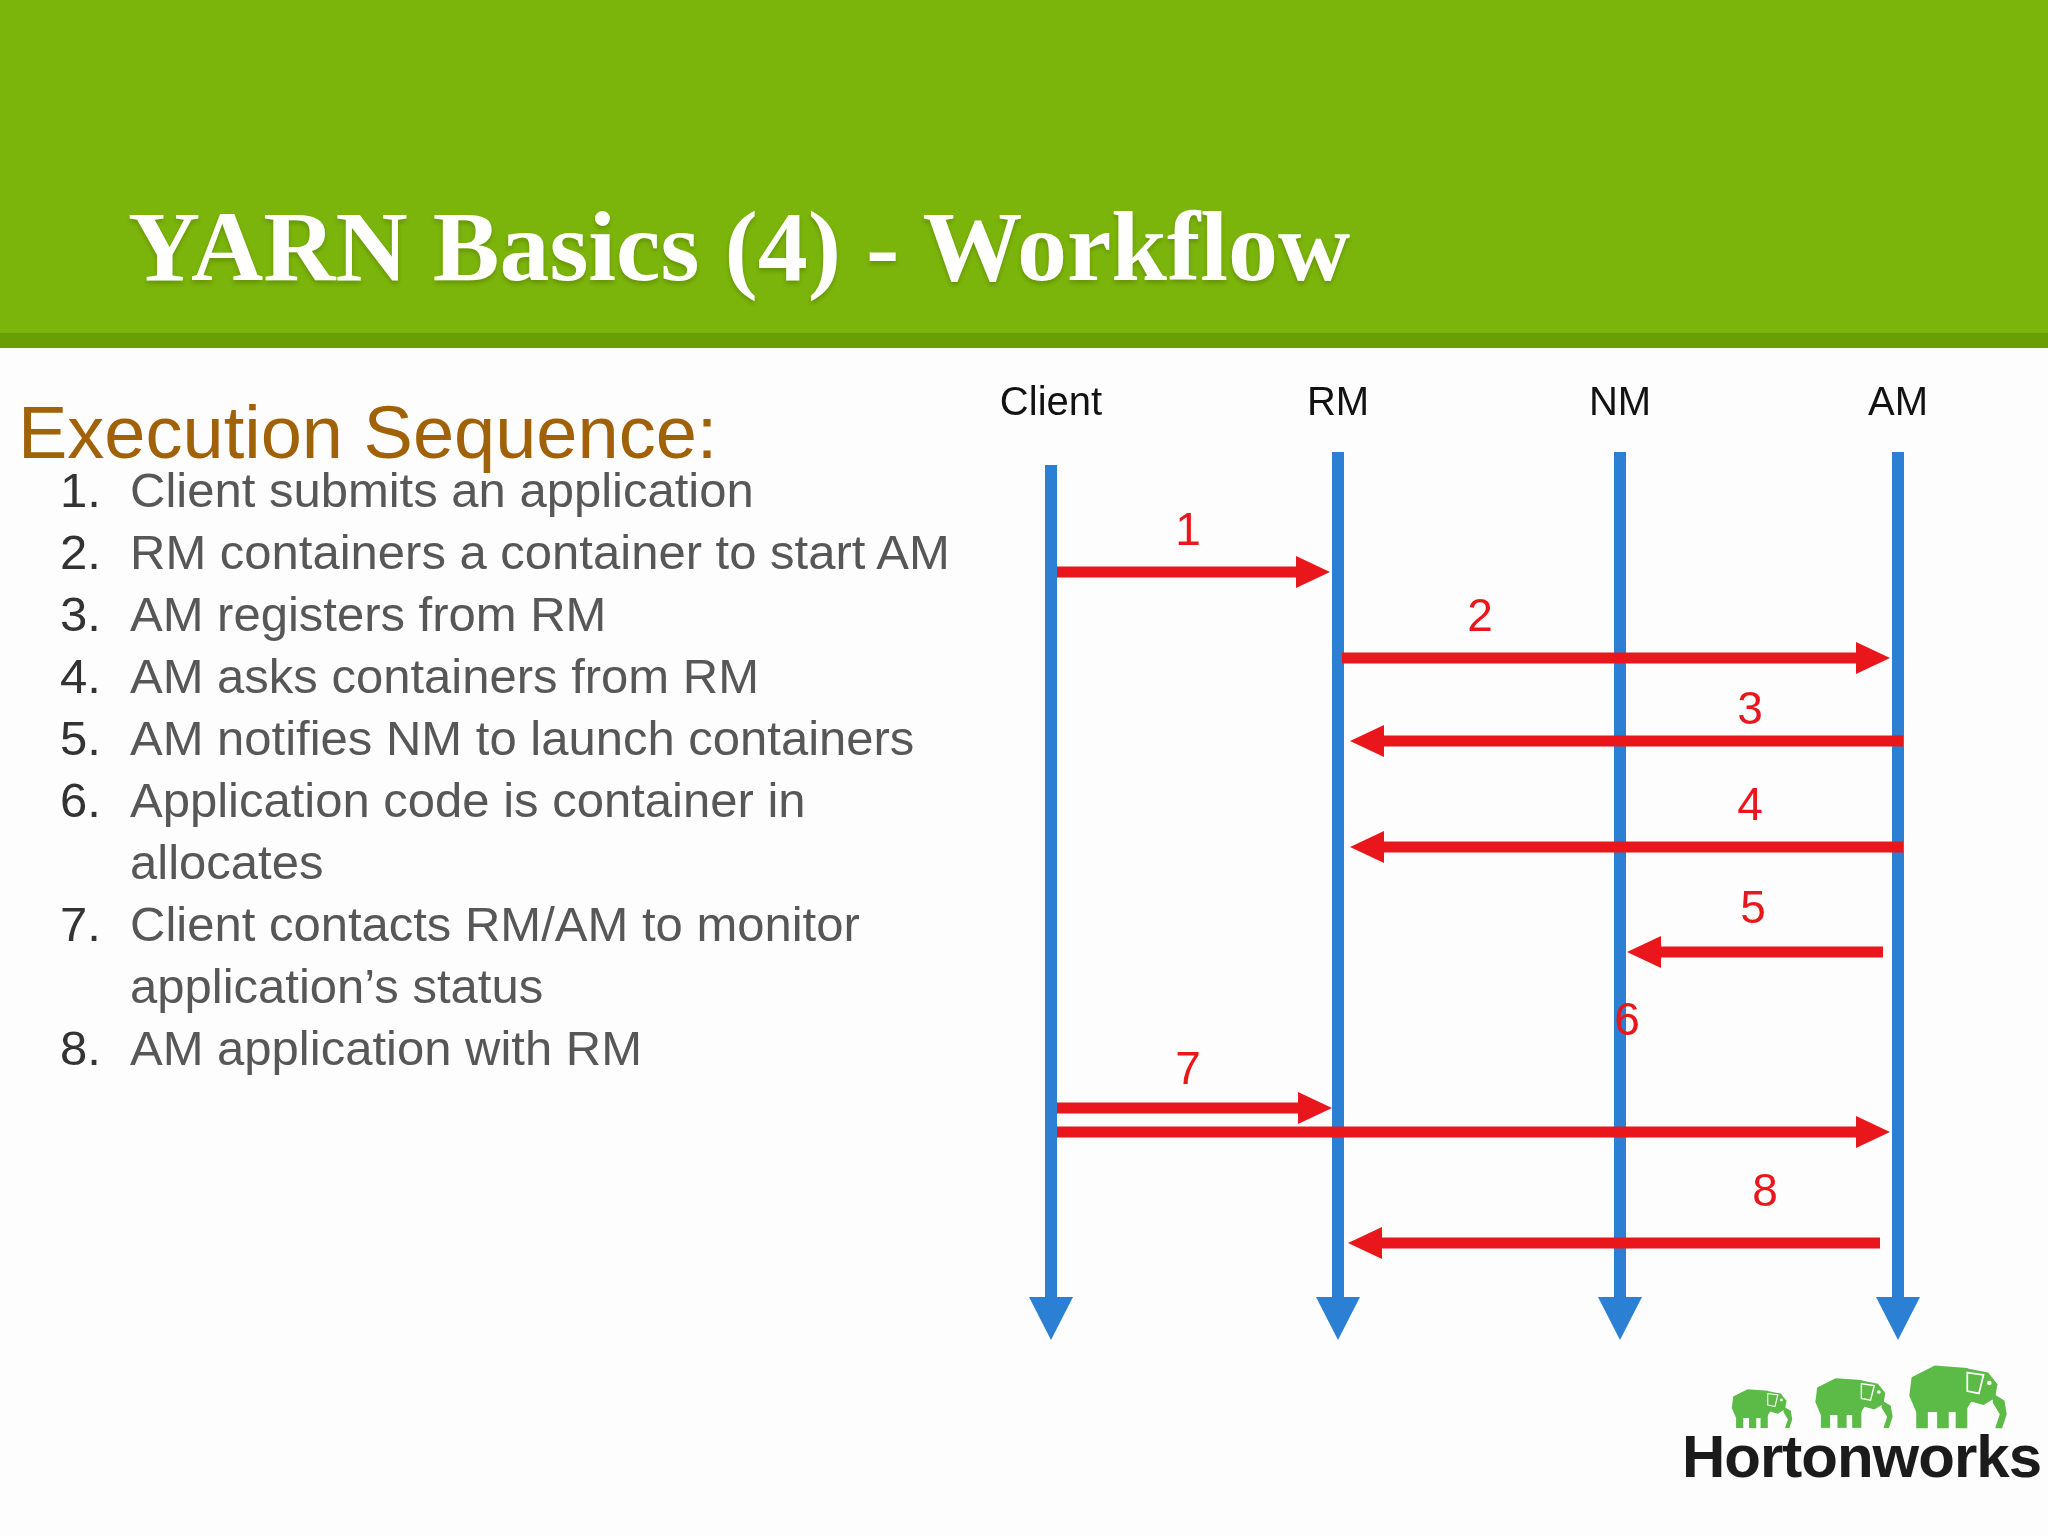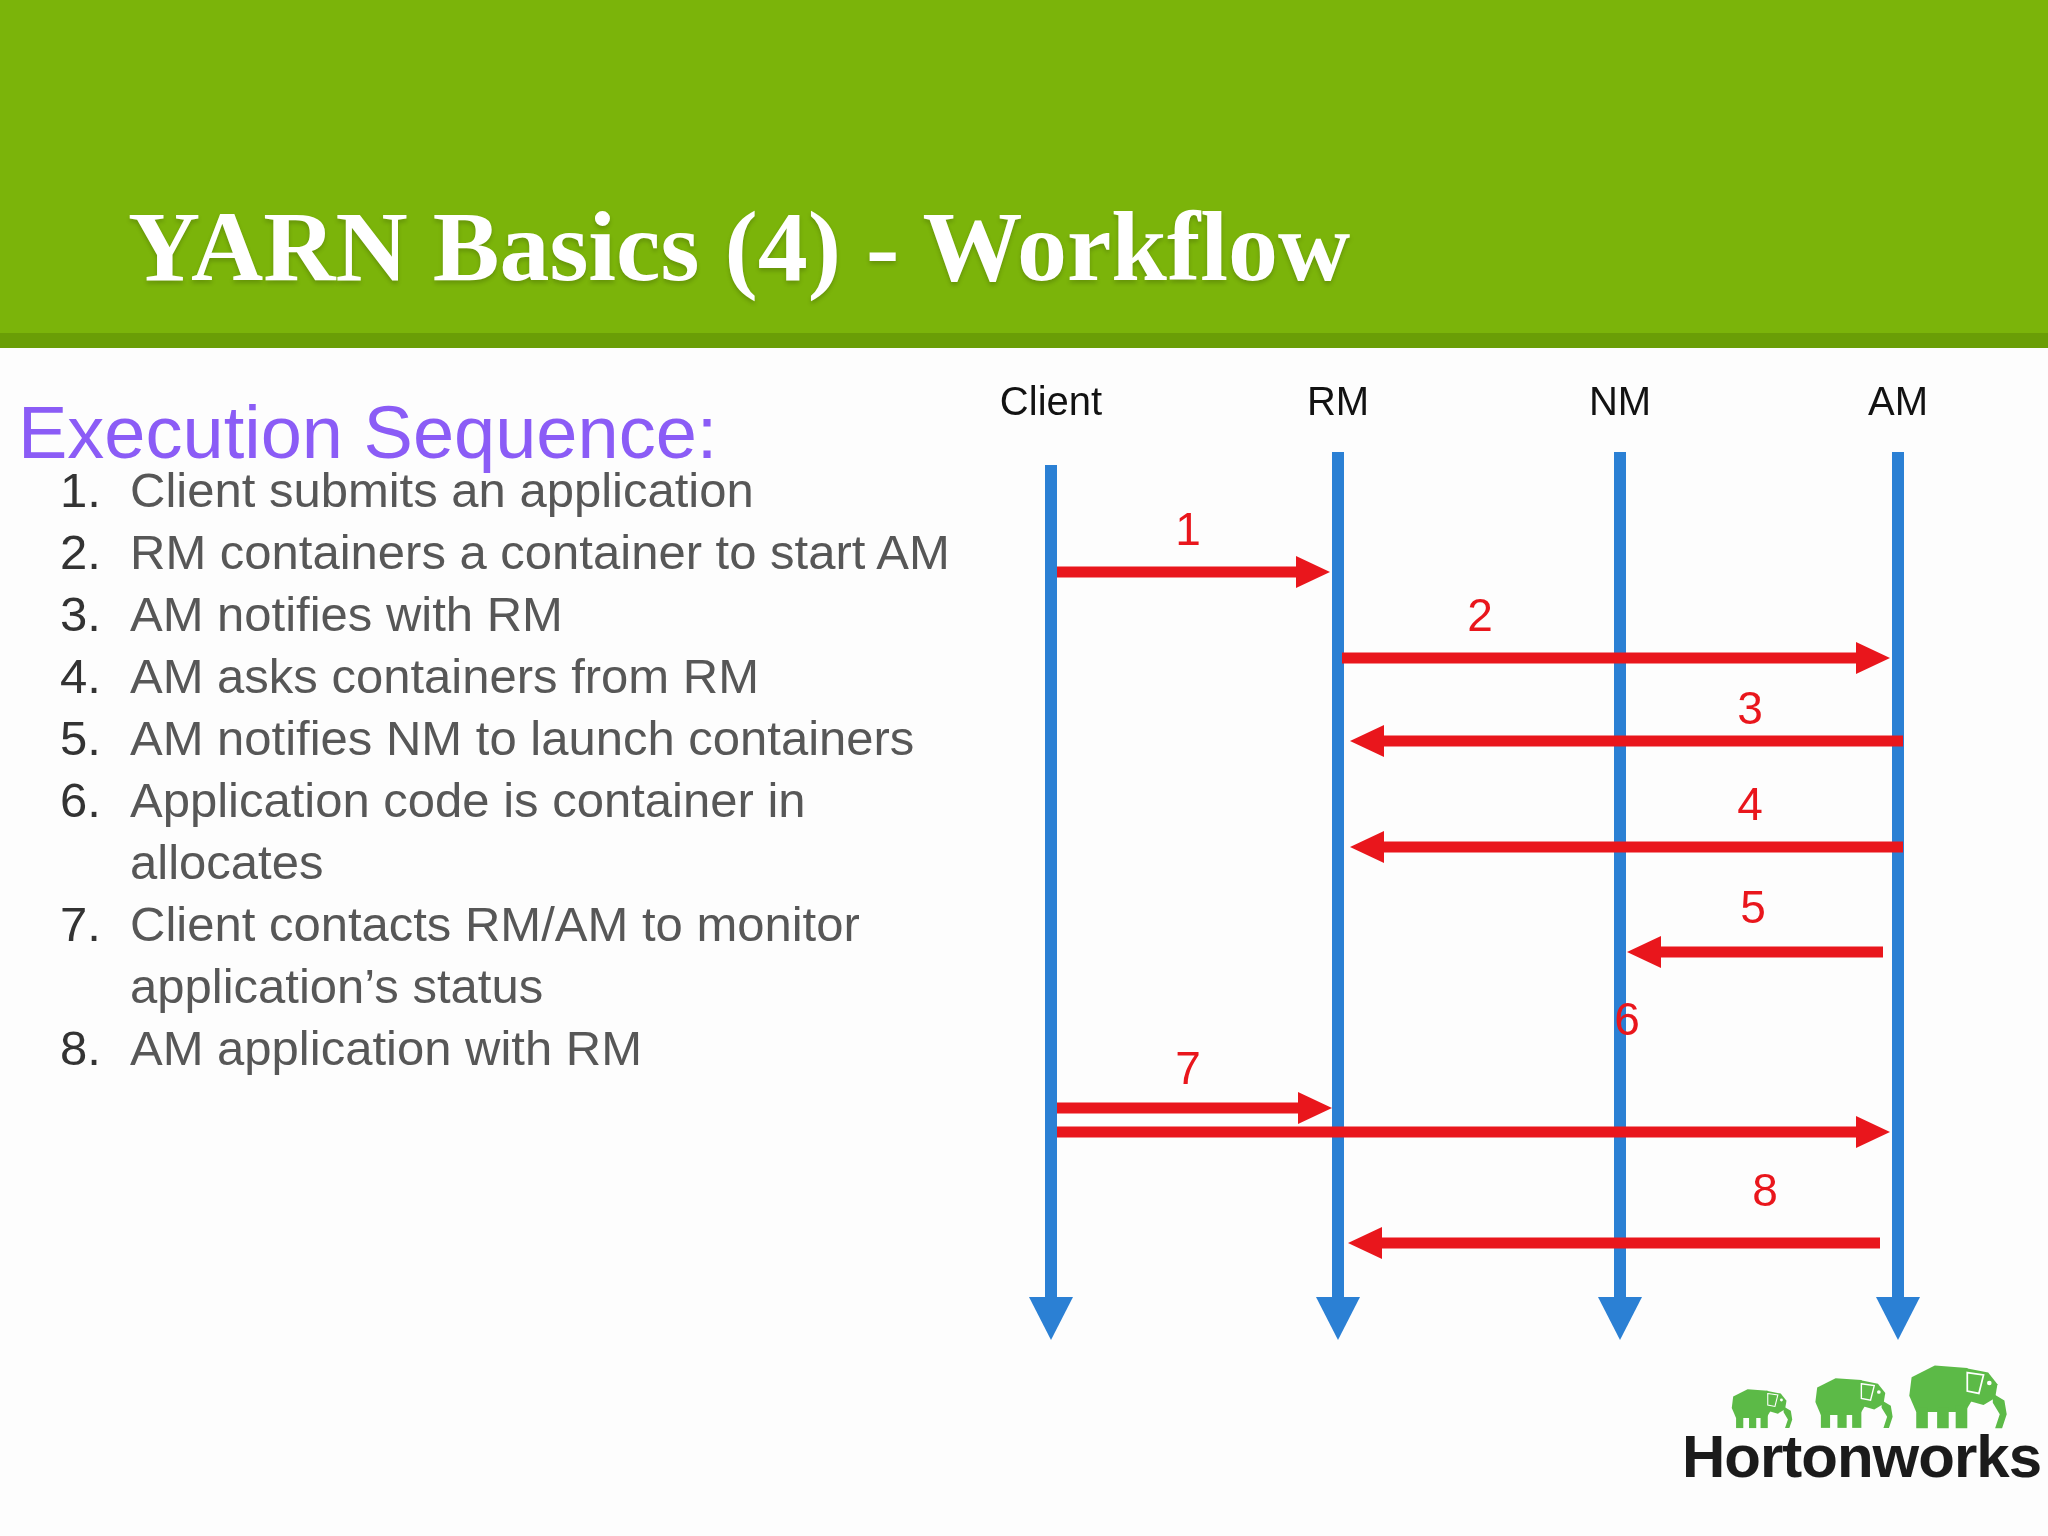--- a/index.html
+++ b/index.html
@@ -18,21 +18,21 @@
   }
   .slide-title{
     position:absolute;left:128px;top:189px;width:1800px;
     font-size:100px;font-weight:bold;color:#ffffff;line-height:115px;
     text-shadow:0 3px 4px rgba(0,0,0,0.18);
     white-space:nowrap;
     font-family:Liberation Serif, serif;
   }
   .section-heading{
     position:absolute;left:18px;top:391px;
-    font-size:74px;color:#8b5cf6;line-height:84px;white-space:nowrap;
+    font-size:74px;color:#a16207;line-height:84px;white-space:nowrap;
   }
   .exec-list{
     position:absolute;left:0;top:459px;width:1000px;
   }
   .exec-row{
     position:relative;height:62px;line-height:62px;
     font-size:49px;color:#575757;padding-left:130px;white-space:nowrap;
   }
   .exec-num{
     position:absolute;left:60px;top:0;width:66px;color:#333333;
@@ -44,21 +44,21 @@
 <body>
 
 <div class="header-band"></div>
 <div class="header-stripe"></div>
 <div class="slide-title">YARN Basics (4) - Workflow</div>
 
 <div class="section-heading">Execution Sequence:</div>
 <div class="exec-list" id="exec-list">
     <div class="exec-row"><span class="exec-num">1.</span><span>Client submits an application</span></div>
     <div class="exec-row"><span class="exec-num">2.</span><span>RM containers a container to start AM</span></div>
-    <div class="exec-row"><span class="exec-num">3.</span><span>AM notifies with RM</span></div>
+    <div class="exec-row"><span class="exec-num">3.</span><span>AM registers from RM</span></div>
     <div class="exec-row"><span class="exec-num">4.</span><span>AM asks containers from RM</span></div>
     <div class="exec-row"><span class="exec-num">5.</span><span>AM notifies NM to launch containers</span></div>
     <div class="exec-row"><span class="exec-num">6.</span><span>Application code is container in</span></div>
     <div class="exec-row"><span>allocates</span></div>
     <div class="exec-row"><span class="exec-num">7.</span><span>Client contacts RM/AM to monitor</span></div>
     <div class="exec-row"><span>application’s status</span></div>
     <div class="exec-row"><span class="exec-num">8.</span><span>AM application with RM</span></div>
   </div>
 
 <svg id="diagram" width="2048" height="1536" viewBox="0 0 2048 1536">

